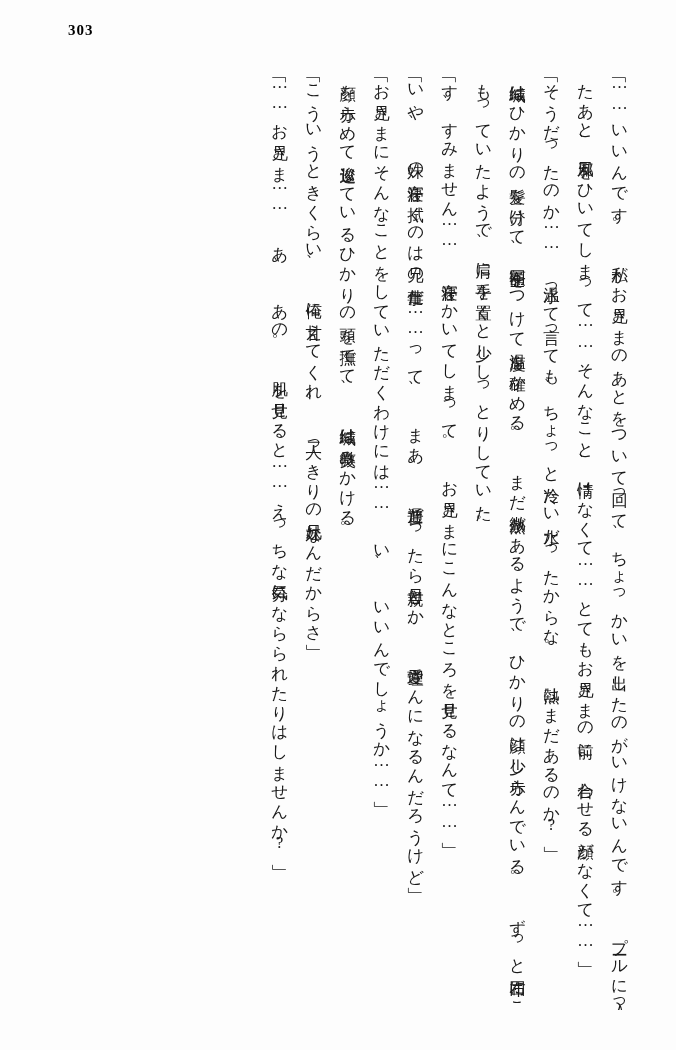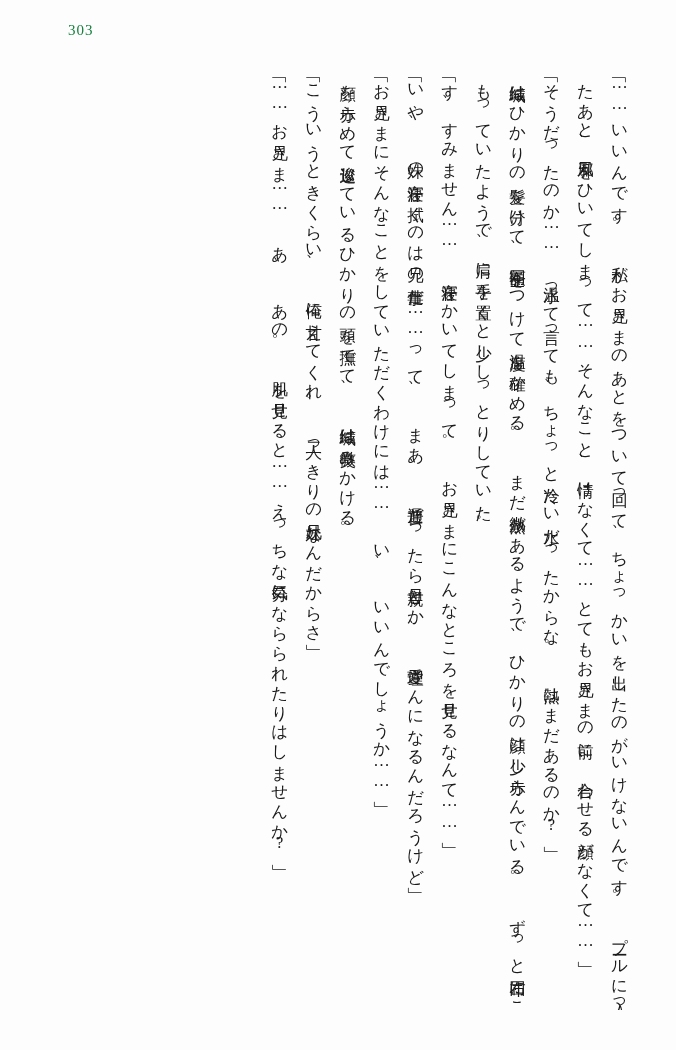--- a/index.html
+++ b/index.html
@@ -20,22 +20,23 @@
     height: 1050px;
     background: #fdfdfd;
     box-sizing: border-box;
   }
   .page-number {
     position: absolute;
     top: 22px;
     left: 68px;
     font-size: 15px;
     letter-spacing: 1px;
-    color: #15803d;
+    color: #000000;
     font-family: "Liberation Serif", "DejaVu Serif", serif;
+    font-weight: bold;
   }
   .text-body {
     position: absolute;
     top: 72px;
     right: 40px;
     bottom: 40px;
     left: 40px;
     writing-mode: vertical-rl;
     text-orientation: upright;
     font-size: 16.5px;

